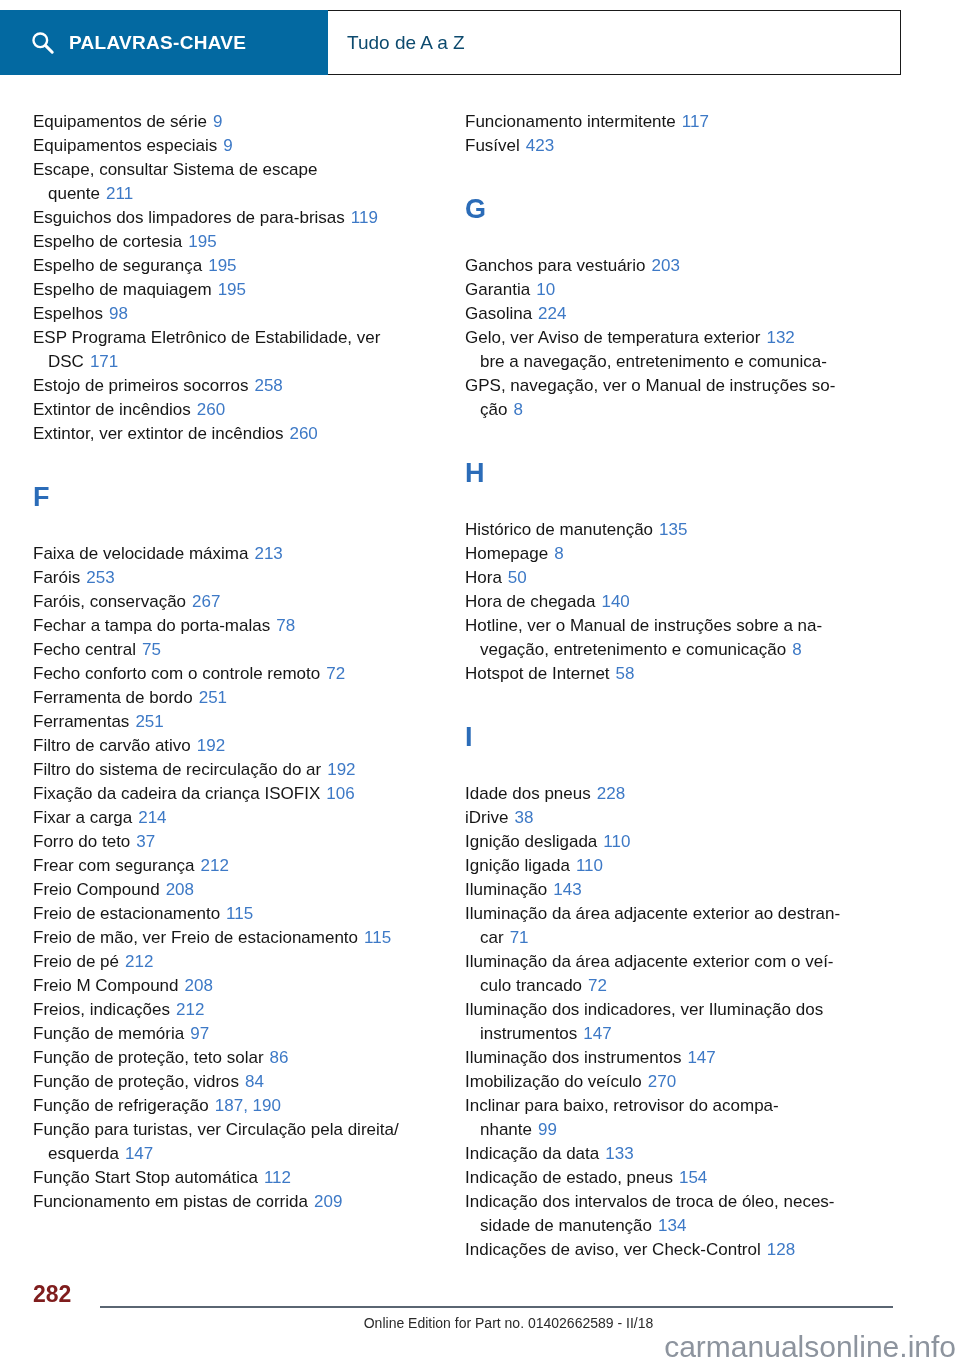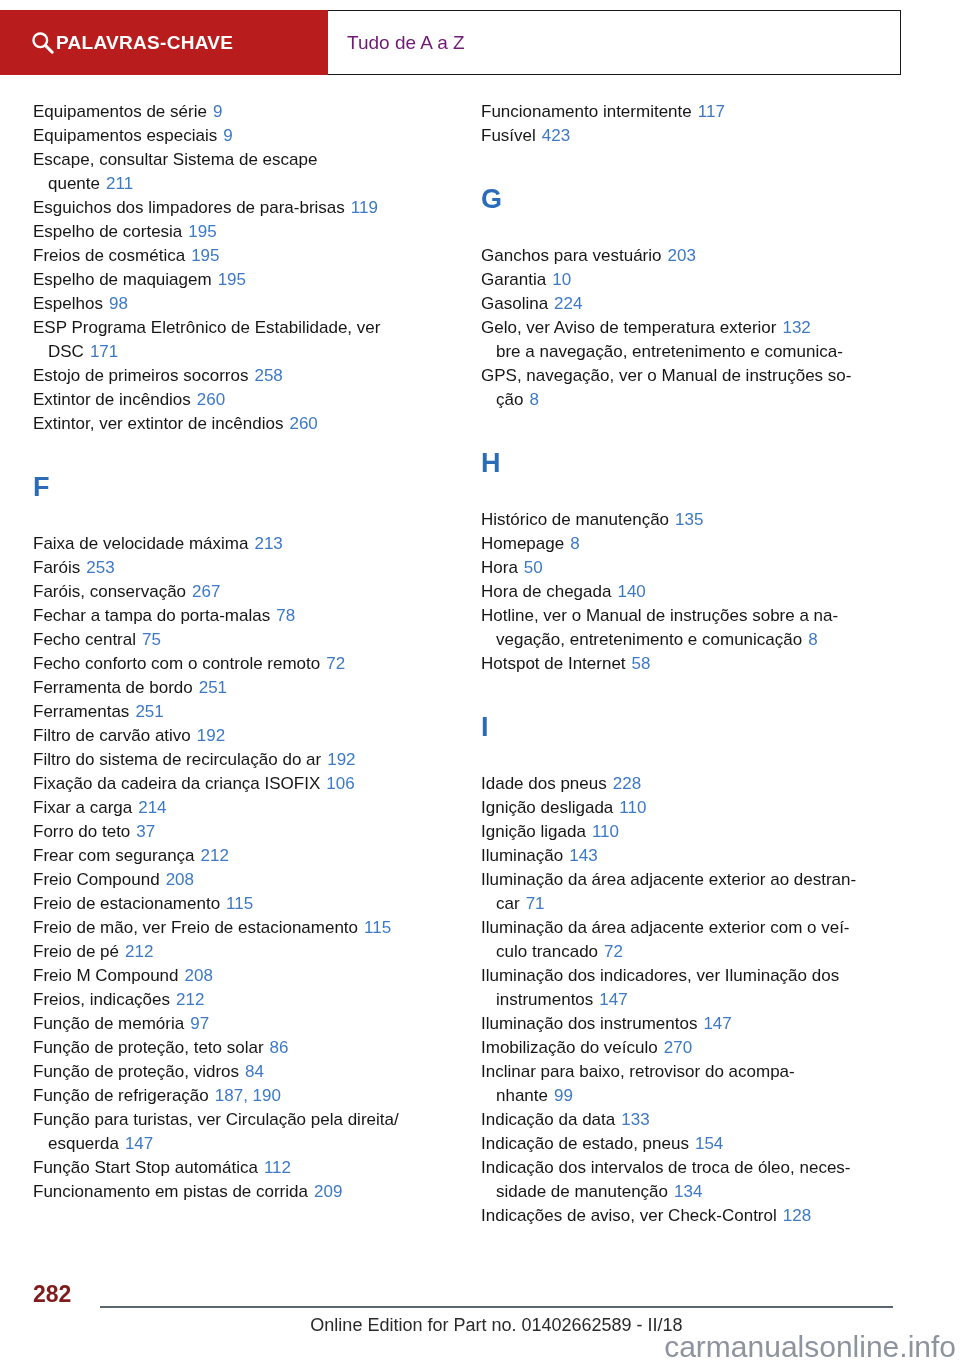--- a/index.html
+++ b/index.html
@@ -3,42 +3,42 @@
 <meta charset="utf-8">
 <style>
   html,body{margin:0;padding:0;}
   body{
     width:960px;height:1362px;background:#ffffff;position:relative;overflow:hidden;
     font-family:"Liberation Sans", sans-serif;
     -webkit-font-smoothing:antialiased;
   }
   .header{position:absolute;top:10px;left:0;width:901px;height:65px;display:flex;}
   .keywords-box{
-    width:298px;flex-shrink:0;background:#b91c1c;color:#fff;
-    display:flex;align-items:center;padding-left:30px;
+    width:298px;flex-shrink:0;background:#0369a1;color:#fff;
+    display:flex;align-items:center;padding-left:30px;gap:13px;
   }
   .keywords-label{font-size:19px;font-weight:bold;letter-spacing:0.3px;}
   .icon{display:flex;align-items:center;}
   .title-box{
     flex:1;border:1px solid #1a1a1a;border-left:none;
-    display:flex;align-items:center;padding-left:19px;font-size:19px;color:#701a75;
-  }
-  .content{position:absolute;top:100px;left:33px;display:flex;gap:16px;}
+    display:flex;align-items:center;padding-left:19px;font-size:19px;color:#0c4a6e;
+  }
+  .content{position:absolute;top:110px;left:33px;display:flex;}
   .col{width:432px;}
   .entry{font-size:17px;line-height:24px;color:#161616;}
   .line{white-space:nowrap;}
   .line-cont{padding-left:15px;}
   .page{color:#3d79c6;margin-left:6px;}
   .section-letter{
     color:#2b6cb8;font-weight:bold;font-size:27px;line-height:30px;
     margin-top:36px;margin-bottom:30px;
   }
   .page-number{position:absolute;left:33px;top:1281px;font-size:23px;font-weight:bold;color:#7f1d1d;}
   .footer-line{position:absolute;left:100px;top:1306px;width:793px;height:2px;background:#5a6572;}
-  .edition{position:absolute;left:100px;top:1315px;width:793px;text-align:center;font-size:18px;color:#2a2a2a;}
+  .edition{position:absolute;left:112px;top:1315px;width:793px;text-align:center;font-size:14px;color:#2a2a2a;}
   .watermark{position:absolute;right:4px;top:1330px;font-size:30px;color:#8d949e;}
 </style>
 </head>
 <body>
 
 <div>
 
   <header class="header">
     <div class="keywords-box">
       <span class="icon">
@@ -66,21 +66,21 @@
           <div class="line"><span>Escape, consultar Sistema de escape</span></div>
           <div class="line line-cont"><span>quente</span><span class="page">211</span></div>
         </div>
         <div class="entry">
           <div class="line"><span>Esguichos dos limpadores de para-brisas</span><span class="page">119</span></div>
         </div>
         <div class="entry">
           <div class="line"><span>Espelho de cortesia</span><span class="page">195</span></div>
         </div>
         <div class="entry">
-          <div class="line"><span>Freios de cosmética</span><span class="page">195</span></div>
+          <div class="line"><span>Espelho de segurança</span><span class="page">195</span></div>
         </div>
         <div class="entry">
           <div class="line"><span>Espelho de maquiagem</span><span class="page">195</span></div>
         </div>
         <div class="entry">
           <div class="line"><span>Espelhos</span><span class="page">98</span></div>
         </div>
         <div class="entry">
           <div class="line"><span>ESP Programa Eletrônico de Estabilidade, ver</span></div>
           <div class="line line-cont"><span>DSC</span><span class="page">171</span></div>
@@ -219,20 +219,23 @@
         <div class="entry">
           <div class="line"><span>Hotline, ver o Manual de instruções sobre a na-</span></div>
           <div class="line line-cont"><span>vegação, entretenimento e comunicação</span><span class="page">8</span></div>
         </div>
         <div class="entry">
           <div class="line"><span>Hotspot de Internet</span><span class="page">58</span></div>
         </div>
         <div class="section-letter">I</div>
         <div class="entry">
           <div class="line"><span>Idade dos pneus</span><span class="page">228</span></div>
+        </div>
+        <div class="entry">
+          <div class="line"><span>iDrive</span><span class="page">38</span></div>
         </div>
         <div class="entry">
           <div class="line"><span>Ignição desligada</span><span class="page">110</span></div>
         </div>
         <div class="entry">
           <div class="line"><span>Ignição ligada</span><span class="page">110</span></div>
         </div>
         <div class="entry">
           <div class="line"><span>Iluminação</span><span class="page">143</span></div>
         </div>

